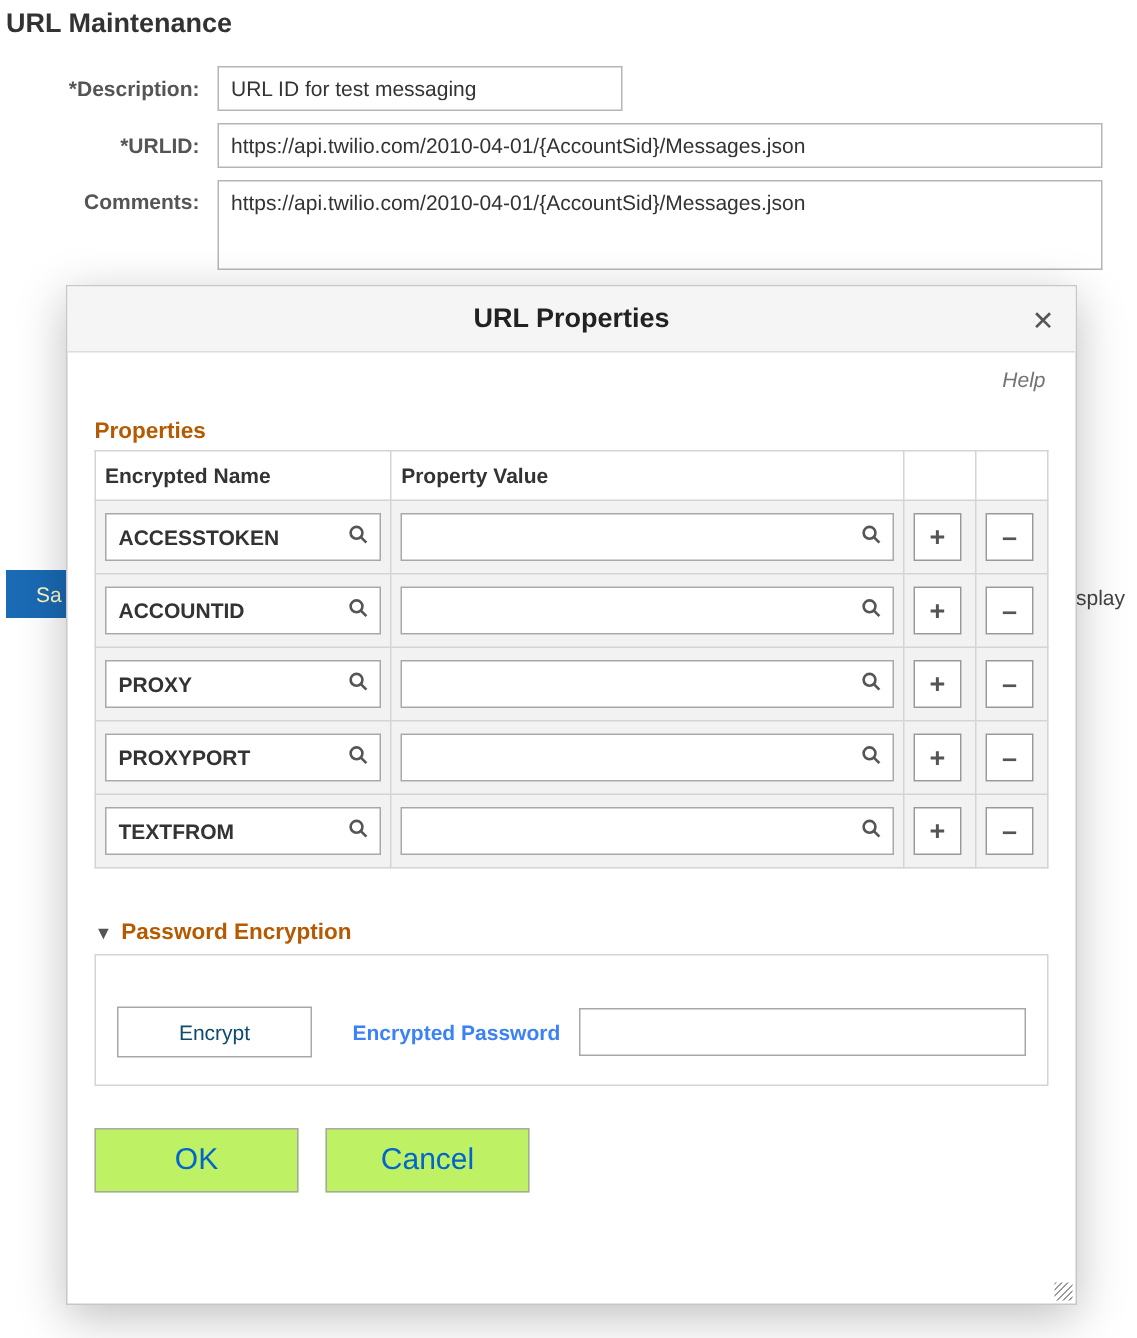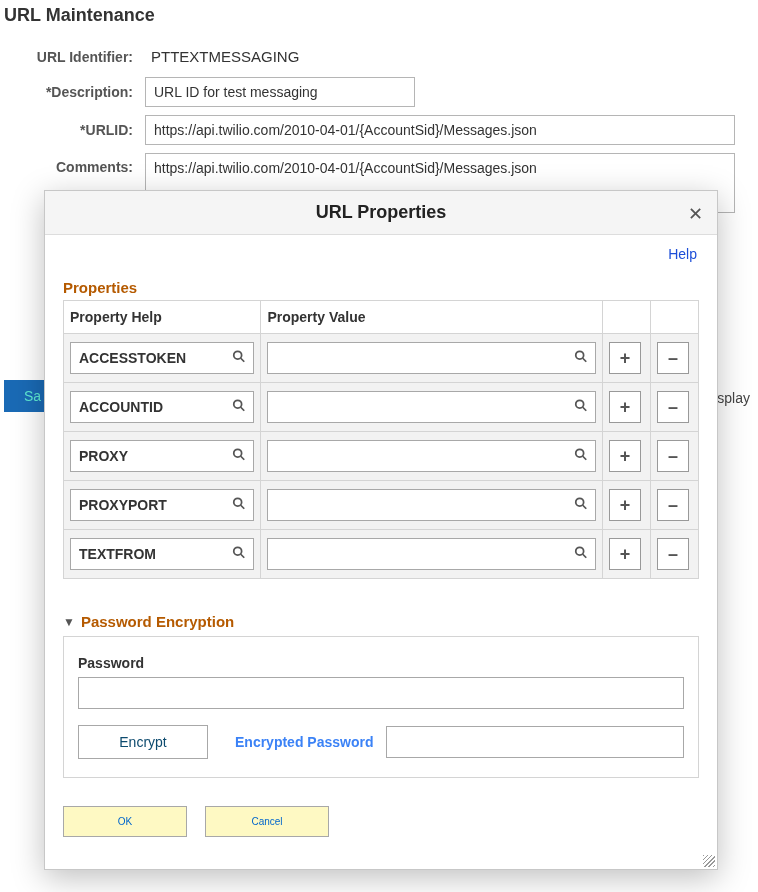--- a/index.html
+++ b/index.html
@@ -7,41 +7,41 @@
 
     .page-content { padding: 0; color: #333; }
     .page-title { font-size: 18px; font-weight: bold; color: #333; padding: 5px 4px 10px; }
     .form-row { display: flex; align-items: center; margin: 8px 0; padding-left: 10px; }
     .form-label { width: 135px; text-align: right; padding-right: 12px; font-size: 14px; color: #555; font-weight: bold; }
     .form-value-static { font-size: 15px; color: #333; padding: 4px 6px; }
     .form-input { border: 1px solid #b5b5b5; padding: 6px 8px; font-size: 14px; color: #333; background: #fff; }
     .desc-input { width: 270px; }
     .url-input { width: 590px; }
     .comments-input { width: 590px; height: 60px; resize: none; }
-    .save-btn-partial { position: absolute; top: 380px; left: 4px; background: #1a6ab5; color: #5eead4; border: none; padding: 8px 20px; font-size: 14px; }
+    .save-btn-partial { position: absolute; top: 380px; left: 4px; background: #1a6ab5; color: #fef9c3; border: none; padding: 8px 20px; font-size: 14px; }
     .display-partial { position: absolute; top: 382px; right: 4px; color: #444; font-size: 14px; padding: 8px 4px; }
 
     .modal-overlay { position: absolute; inset: 0; background: rgba(0,0,0,0); }
     .modal {
       position: absolute;
       top: 190px; left: 44px;
       width: 674px; height: 680px;
       background: #fff;
       border: 1px solid #c7c7c7;
       box-shadow: 0 8px 30px rgba(0,0,0,0.25);
       display: flex; flex-direction: column;
     }
     .modal-title-bar {
       height: 44px; background: #f5f5f5; border-bottom: 1px solid #ddd;
       display: flex; align-items: center; justify-content: center; position: relative;
     }
     .modal-title { font-size: 18px; font-weight: bold; color: #222; }
     .modal-close { position: absolute; right: 14px; top: 12px; font-size: 18px; color: #555; cursor: pointer; }
     .modal-help { text-align: right; padding: 10px 20px 0; }
-    .help-link { color: #1d4ed8; font-size: 14px; text-decoration: none; }
+    .help-link { color: #737373; font-size: 14px; text-decoration: none; font-style: italic; }
 
     .modal-body { padding: 10px 18px 18px 18px; flex: 1; }
     .section-header { color: #b55a00; font-size: 15px; font-weight: bold; margin: 6px 0 4px 0; }
 
     .props-table { width: 100%; border-collapse: collapse; }
     .props-table th, .props-table td { border: 1px solid #d4d4d4; padding: 8px 6px; font-size: 14px; text-align: left; color: #333; }
     .props-table th { background: #fff; font-weight: bold; }
     .props-table td { background: #f2f2f2; }
     .col-name { width: 185px; }
     .col-value { width: 320px; }
@@ -72,39 +72,35 @@
     .enc-row { display: flex; align-items: center; gap: 12px; margin-top: 16px; }
     .encrypt-btn {
       width: 130px; padding: 8px 0; border: 1px solid #a8a8a8; background: #fff;
       color: #0c4a6e; font-size: 14px; cursor: pointer;
     }
     .enc-pw-label { font-size: 14px; font-weight: bold; color: #3b82f6; margin-left: 15px; }
     .enc-pw-input { flex: 1; border: 1px solid #a8a8a8; padding: 7px 8px; font-size: 14px; }
 
     .modal-actions { display: flex; gap: 18px; margin-top: 28px; }
     .act-btn {
-      width: 124px; padding: 9px 0; border: 1px solid #a8a8a8; background: #fef9c3;
-      color: #0066cc; font-size: 10px; cursor: pointer;
+      width: 136px; padding: 9px 0; border: 1px solid #a8a8a8; background: #bef264;
+      color: #0066cc; font-size: 20px; cursor: pointer;
     }
 
     .resize-handle {
       position: absolute; right: 2px; bottom: 2px; width: 12px; height: 12px;
       background: repeating-linear-gradient(135deg, #999 0 1px, transparent 1px 3px);
     }
   </style>
 </head>
 <body>
 
 <div class="page-content">
   <div class="page-title">URL Maintenance</div>
 
-  <div class="form-row">
-    <div class="form-label">URL Identifier:</div>
-    <div class="form-value-static">PTTEXTMESSAGING</div>
-  </div>
 
   <div class="form-row">
     <div class="form-label">*Description:</div>
     <input class="form-input desc-input" value="URL ID for test messaging" style="">
   </div>
 
   <div class="form-row">
     <div class="form-label">*URLID:</div>
     <input class="form-input url-input" value="https://api.twilio.com/2010-04-01/{AccountSid}/Messages.json" style="">
   </div>
@@ -127,21 +123,21 @@
   </div>
   <div class="modal-help">
     <a href="#" class="help-link">Help</a>
   </div>
   <div class="modal-body">
     <div class="section-header">Properties</div>
 
     <table class="props-table">
       <thead>
         <tr>
-          <th class="col-name">Property Help</th>
+          <th class="col-name">Encrypted Name</th>
           <th class="col-value">Property Value</th>
           <th class="col-btn"></th>
           <th class="col-btn"></th>
         </tr>
       </thead>
       <tbody id="props-tbody">
           <tr>
             <td class="col-name">
               <div class="lookup-wrap"><input class="lookup-input" value="ACCESSTOKEN" style=""><span class="lookup-icon"><svg width="14" height="14" viewBox="0 0 16 16">
                     <circle cx="6.5" cy="6.5" r="4.5" fill="none" stroke="#555" stroke-width="2"></circle>
@@ -223,24 +219,20 @@
           </tr>
         </tbody>
     </table>
 
     <div class="collapsible-header">
       <span class="tri">▼</span>
       <span class="section-header" style="margin:0;">Password Encryption</span>
     </div>
     <div class="enc-box">
       <div class="pw-row">
-        <div class="pw-col">
-          <label class="pw-label">Password</label>
-          <input type="password" class="pw-input" value="" style="">
-        </div>
       </div>
       <div class="enc-row">
         <button class="encrypt-btn">Encrypt</button>
         <span class="enc-pw-label">Encrypted Password</span>
         <input class="enc-pw-input" value="" style="">
       </div>
     </div>
 
     <div class="modal-actions">
       <button class="act-btn">OK</button>

